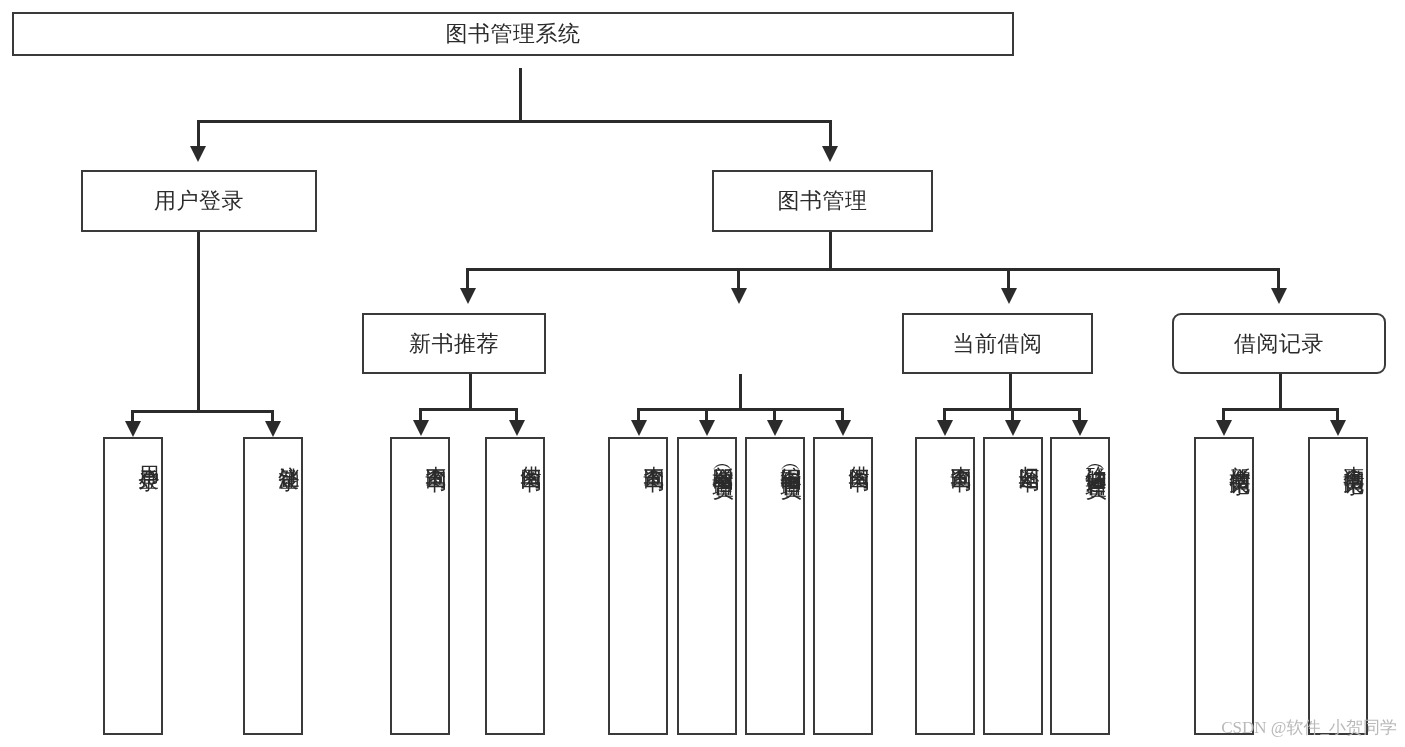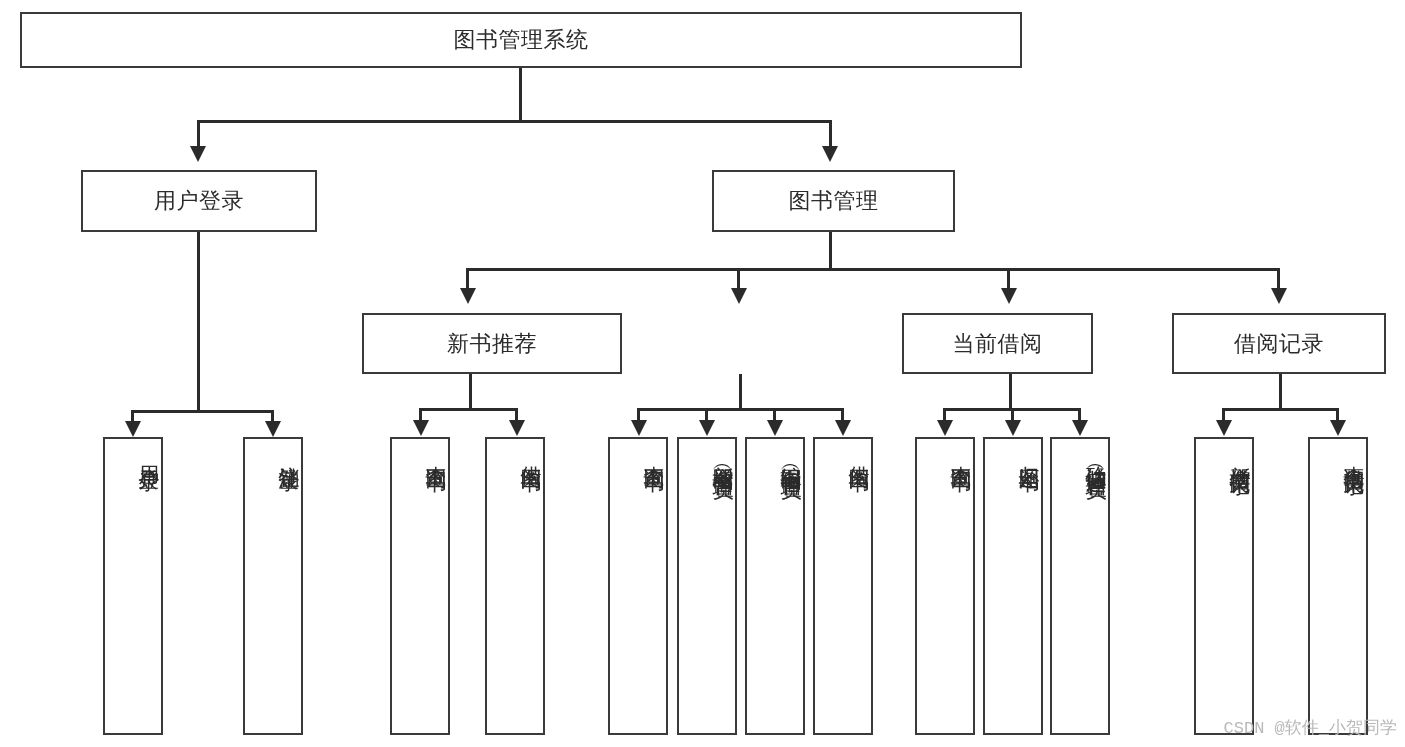--- a/index.html
+++ b/index.html
@@ -56,48 +56,48 @@
     border-left: 8px solid transparent;
     border-right: 8px solid transparent;
     border-top: 16px solid #2b2b2b;
   }
   #watermark {
     position: absolute;
     right: 8px;
     bottom: 8px;
     font-size: 17px;
     color: #b9b9b9;
-    font-family: Liberation Mono, monospace;
+    font-family: Liberation Serif, serif;
     white-space: nowrap;
     pointer-events: none;
     margin-left: 24px;
   }
 </style>
 </head>
 <body>
 
 <div id="canvas">
 
-  <div class="node horiz" style="left:20px; top:12px; width:1002px; height:56px;font-family:Liberation Serif, serif;">
+  <div class="node horiz" style="left:12px; top:12px; width:1002px; height:44px;font-family:Liberation Serif, serif;">
     <span>图书管理系统</span>
   </div>
 
   <div class="conn v" style="left:519px; top:68px; height:52px;"></div>
 
   <div class="conn h" style="left:197px; top:120px; width:634px;"></div>
 
   <div class="conn v" style="left:197px; top:120px; height:28px;"></div>
   <div class="arrow" style="left:190px; top:146px;"></div>
   <div class="conn v" style="left:829px; top:120px; height:28px;"></div>
   <div class="arrow" style="left:822px; top:146px;"></div>
 
   <div class="node horiz" style="left:81px; top:170px; width:236px; height:62px;">
     <span>用户登录</span>
   </div>
-  <div class="node horiz" style="left:712px; top:170px; width:243px; height:62px;">
+  <div class="node horiz" style="left:712px; top:170px; width:221px; height:62px;">
     <span>图书管理</span>
   </div>
 
   <div class="conn v" style="left:197px; top:232px; height:180px;"></div>
   <div class="conn h" style="left:131px; top:410px; width:142px;"></div>
   <div class="conn v" style="left:131px; top:410px; height:14px;"></div>
   <div class="arrow" style="left:125px; top:421px;"></div>
   <div class="conn v" style="left:271px; top:410px; height:14px;"></div>
   <div class="arrow" style="left:265px; top:421px;"></div>
 
@@ -105,27 +105,27 @@
   <div class="conn h" style="left:466px; top:268px; width:814px;"></div>
   <div class="conn v" style="left:466px; top:268px; height:22px;"></div>
   <div class="arrow" style="left:460px; top:288px;"></div>
   <div class="conn v" style="left:737px; top:268px; height:22px;"></div>
   <div class="arrow" style="left:731px; top:288px;"></div>
   <div class="conn v" style="left:1007px; top:268px; height:22px;"></div>
   <div class="arrow" style="left:1001px; top:288px;"></div>
   <div class="conn v" style="left:1277px; top:268px; height:22px;"></div>
   <div class="arrow" style="left:1271px; top:288px;"></div>
 
-  <div class="node horiz" style="left:362px; top:313px; width:260px; height:61px;">
+  <div class="node horiz" style="left:362px; top:313px; width:184px; height:61px;">
     <span>新书推荐</span>
   </div>
   <div class="node horiz" style="left:902px; top:313px; width:191px; height:61px;">
     <span>当前借阅</span>
   </div>
-  <div class="node horiz" style="left:1172px; top:313px; width:214px; height:61px;">
+  <div class="node horiz" style="left:1172px; top:313px; width:214px; height:61px;border-radius:9px;">
     <span>借阅记录</span>
   </div>
 
   <div class="conn v" style="left:469px; top:374px; height:36px;"></div>
   <div class="conn h" style="left:419px; top:408px; width:98px;"></div>
   <div class="conn v" style="left:419px; top:408px; height:14px;"></div>
   <div class="arrow" style="left:413px; top:420px;"></div>
   <div class="conn v" style="left:515px; top:408px; height:14px;"></div>
   <div class="arrow" style="left:509px; top:420px;"></div>
 

